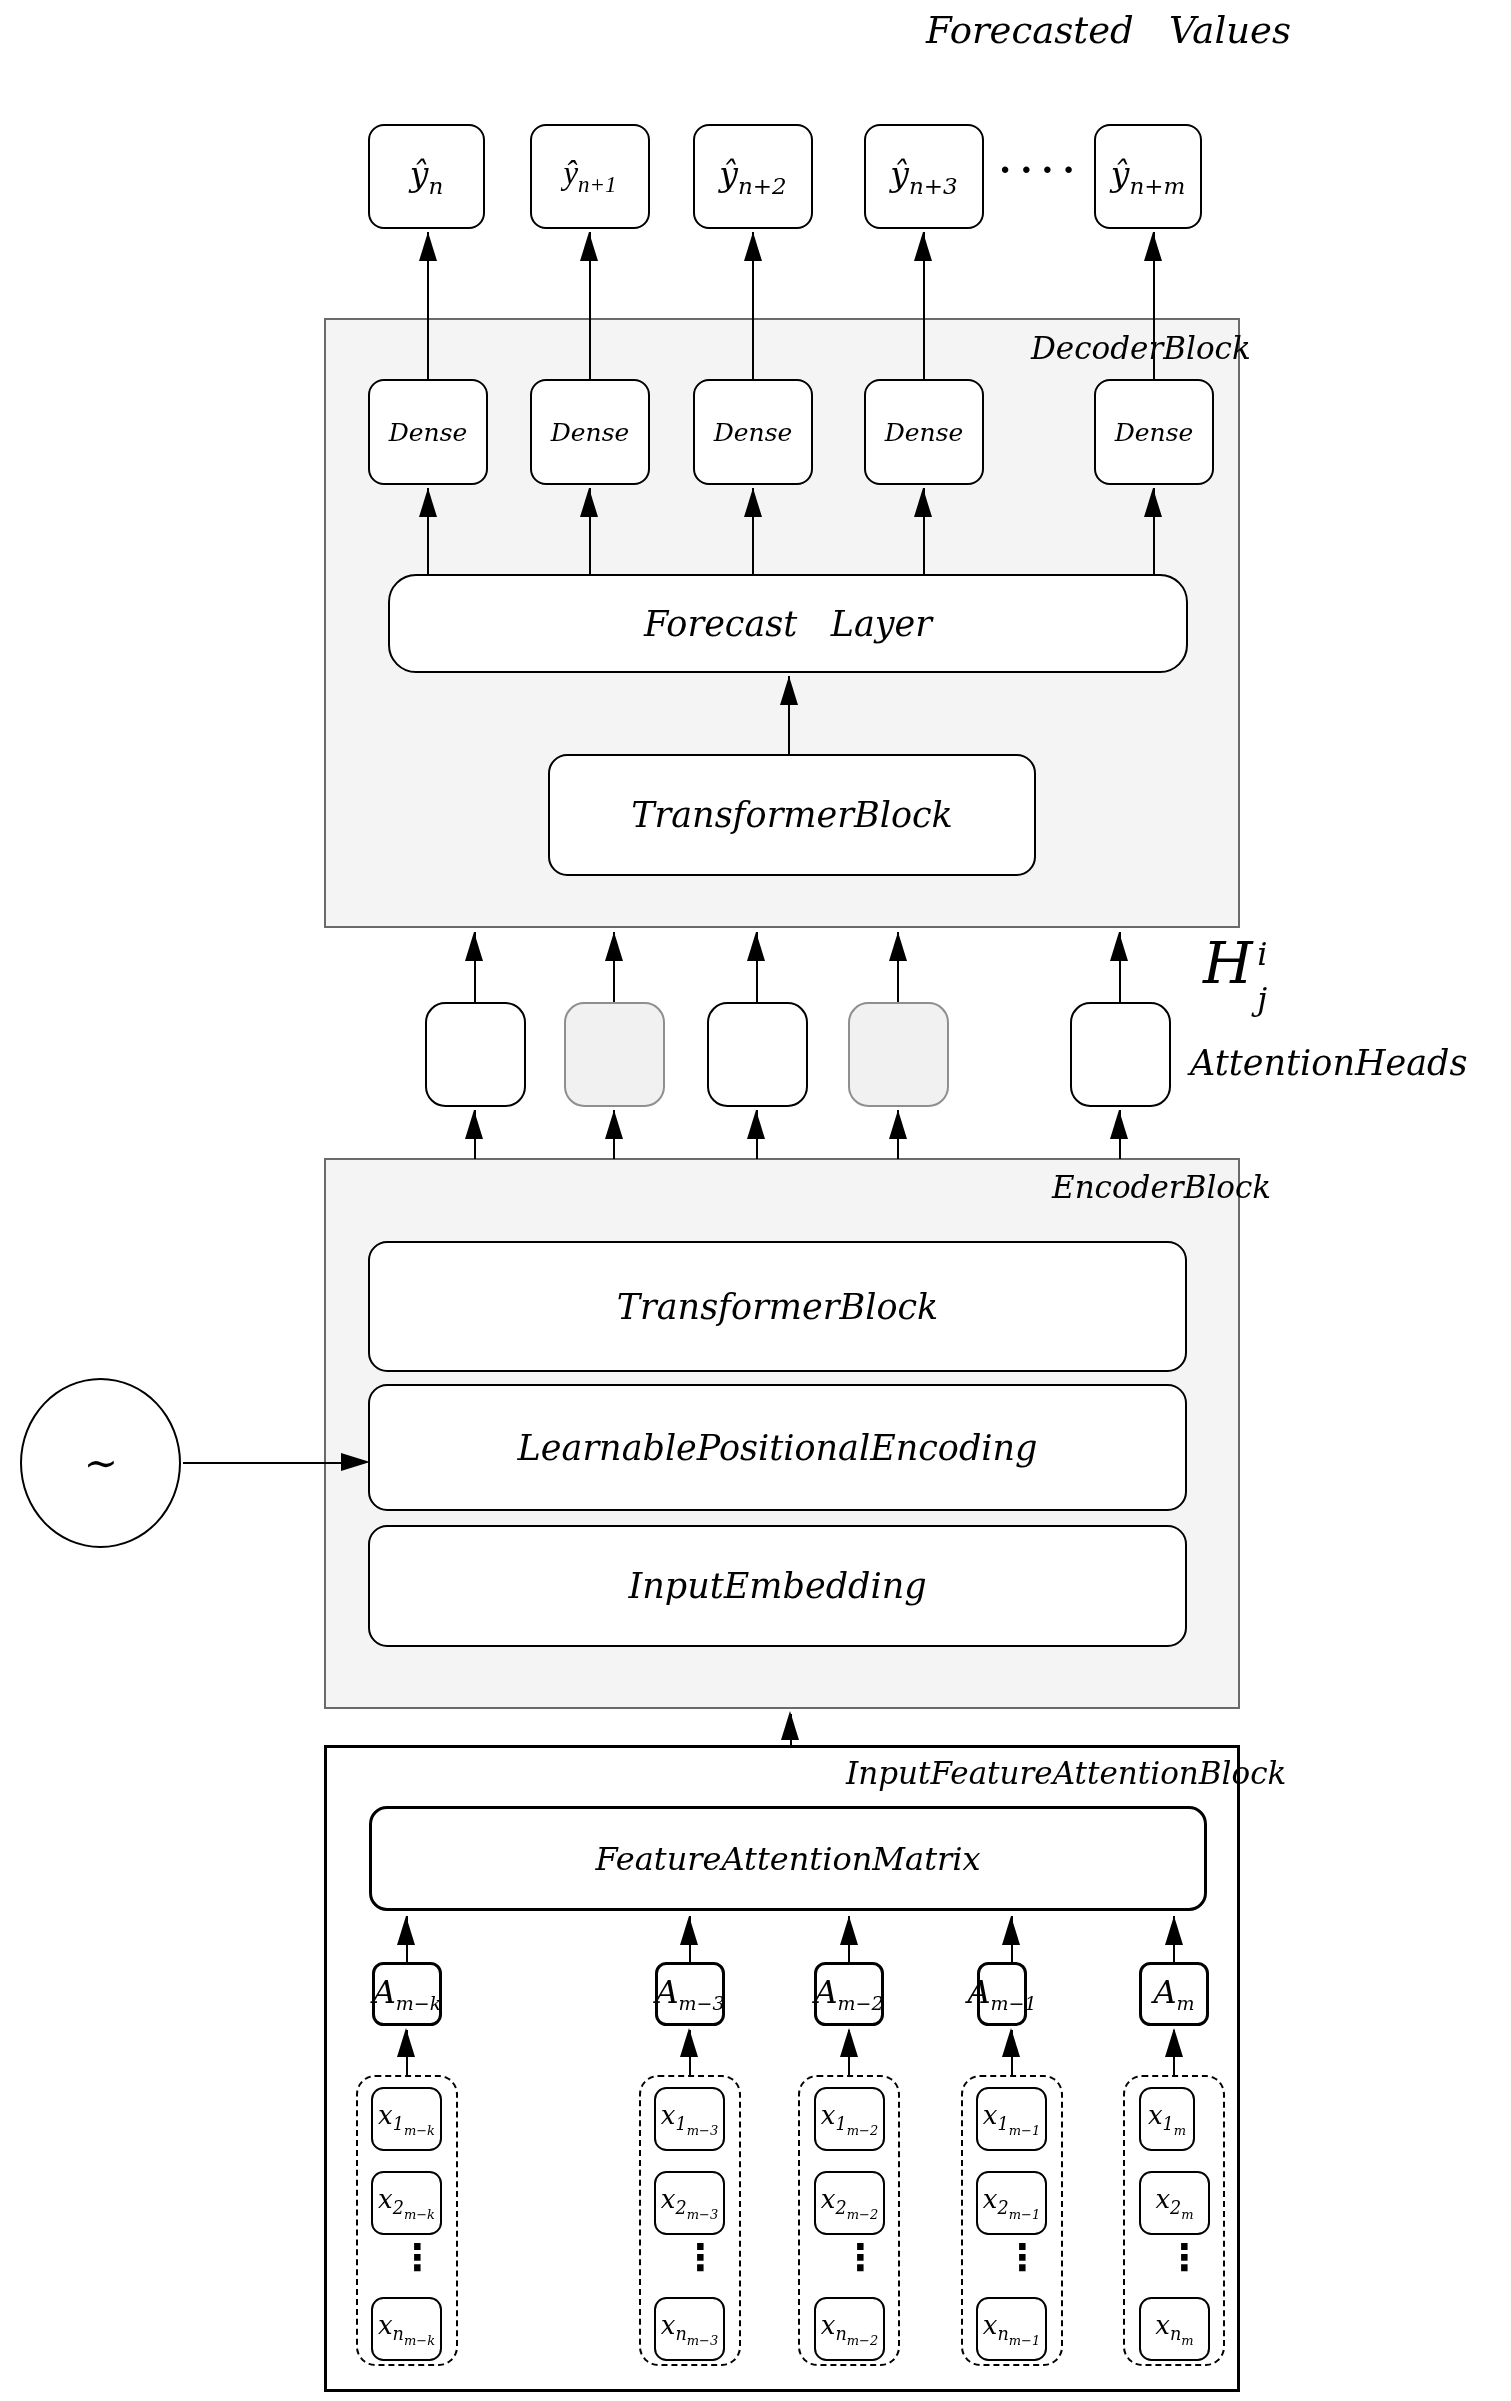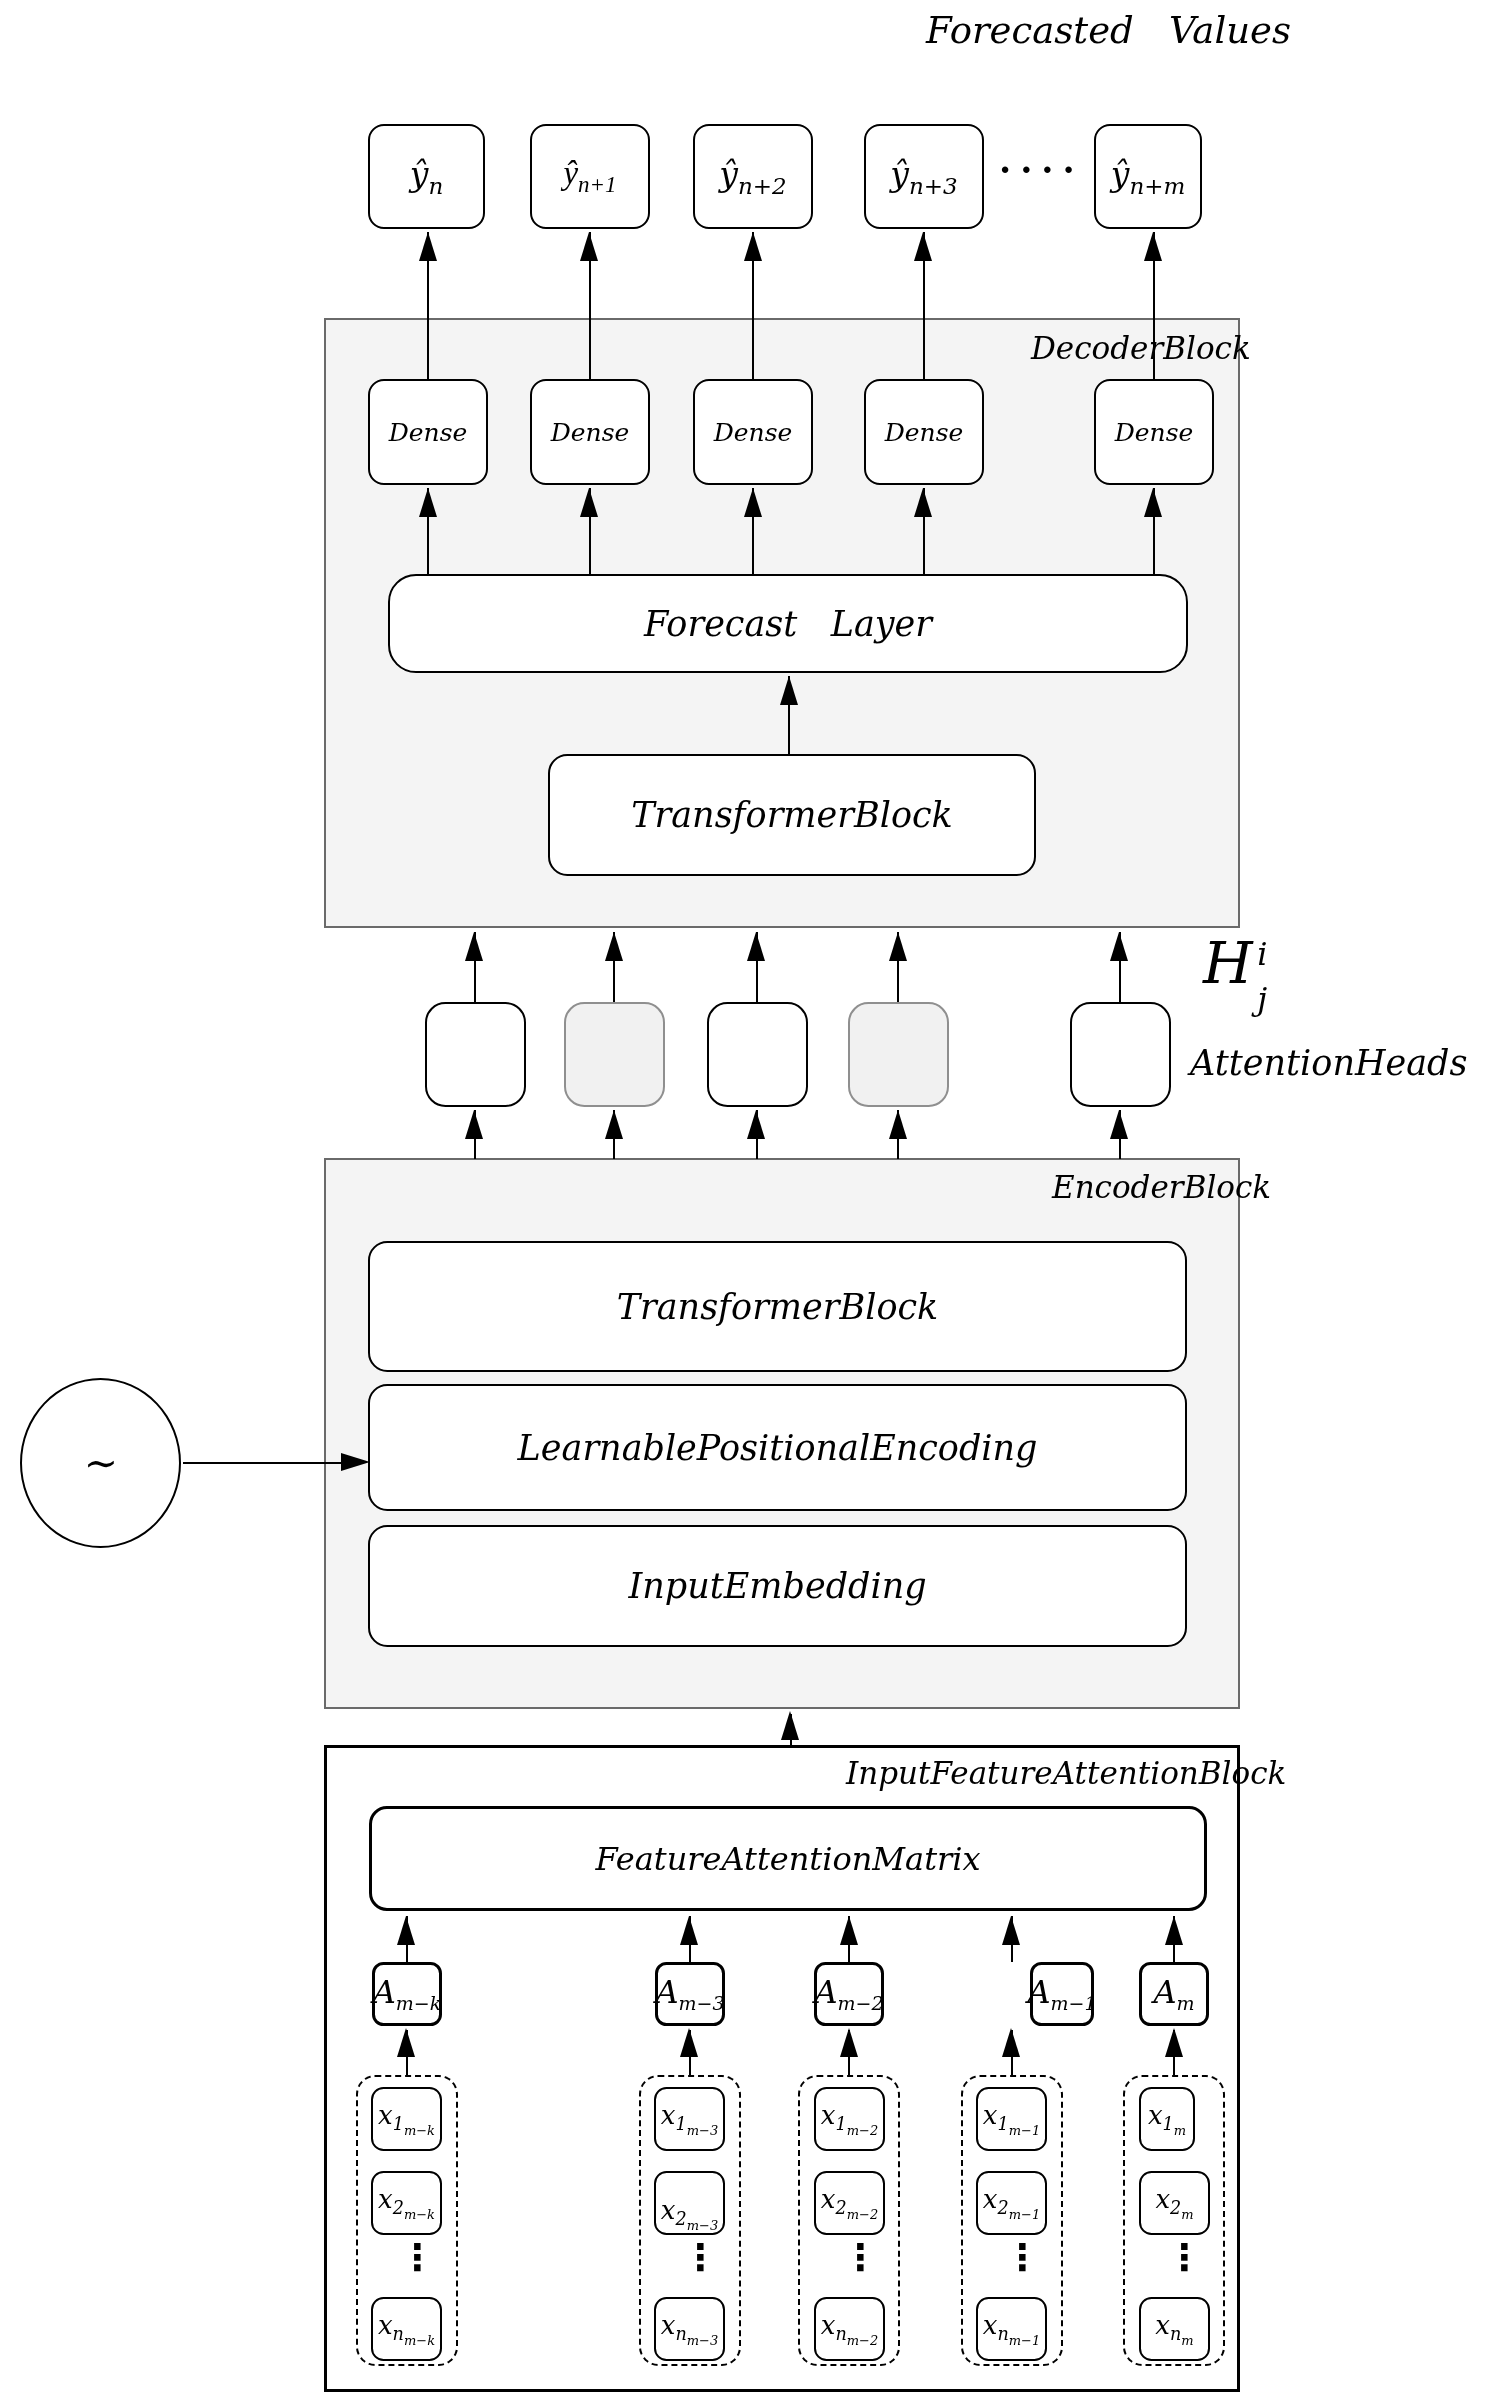--- a/index.html
+++ b/index.html
@@ -133,21 +133,21 @@
 
 <div class="box" style="left:372px;top:1962px;width:70px;height:64px;border-radius:11.4px;border-width:3.4px;">
   <span class="t56"><span>A</span><sub class="s33">m−k</sub></span>
 </div>
 <div class="box" style="left:655px;top:1962px;width:70px;height:64px;border-radius:11.4px;border-width:3.4px;">
   <span class="t56"><span>A</span><sub class="s33">m−3</sub></span>
 </div>
 <div class="box" style="left:814px;top:1962px;width:70px;height:64px;border-radius:11.4px;border-width:3.4px;">
   <span class="t56"><span>A</span><sub class="s33">m−2</sub></span>
 </div>
-<div class="box" style="left:1030px;top:1962px;width:64px;height:64px;border-radius:11.4px;border-width:3.4px;">
+<div class="box" style="left:977px;top:1962px;width:50px;height:64px;border-radius:11.4px;border-width:3.4px;">
   <span class="t56"><span>A</span><sub class="s33">m−1</sub></span>
 </div>
 <div class="box" style="left:1139px;top:1962px;width:70px;height:64px;border-radius:11.4px;border-width:3.4px;">
   <span class="t56"><span>A</span><sub class="s33">m</sub></span>
 </div>
 
 <div class="dashcol" style="left:356px;top:2075px;width:102px;height:291px;"></div>
 <div class="dashcol" style="left:639px;top:2075px;width:102px;height:291px;"></div>
 <div class="dashcol" style="left:798px;top:2075px;width:102px;height:291px;"></div>
 <div class="dashcol" style="left:961px;top:2075px;width:102px;height:291px;"></div>
@@ -160,21 +160,21 @@
   <span class="t46"><span>x</span><sub class="xs1"><span>2</span><sub class="xs2">m−k</sub></sub></span>
 </div>
 <div class="vdots" style="left:399px;top:2248px;">⋮</div>
 <div class="box" style="left:371px;top:2297px;width:71px;height:64px;border-radius:12.5px;">
   <span class="t46"><span>x</span><sub class="xs1"><span>n</span><sub class="xs2">m−k</sub></sub></span>
 </div>
 
 <div class="box" style="left:654px;top:2087px;width:71px;height:64px;border-radius:12.5px;">
   <span class="t46"><span>x</span><sub class="xs1"><span>1</span><sub class="xs2">m−3</sub></sub></span>
 </div>
-<div class="box" style="left:654px;top:2171px;width:71px;height:64px;border-radius:12.5px;align-items:flex-end;">
+<div class="box" style="left:654px;top:2171px;width:71px;height:64px;border-radius:12.5px;">
   <span class="t46"><span>x</span><sub class="xs1"><span>2</span><sub class="xs2">m−3</sub></sub></span>
 </div>
 <div class="vdots" style="left:682px;top:2248px;">⋮</div>
 <div class="box" style="left:654px;top:2297px;width:71px;height:64px;border-radius:12.5px;">
   <span class="t46"><span>x</span><sub class="xs1"><span>n</span><sub class="xs2">m−3</sub></sub></span>
 </div>
 
 <div class="box" style="left:814px;top:2087px;width:71px;height:64px;border-radius:12.5px;">
   <span class="t46"><span>x</span><sub class="xs1"><span>1</span><sub class="xs2">m−2</sub></sub></span>
 </div>

